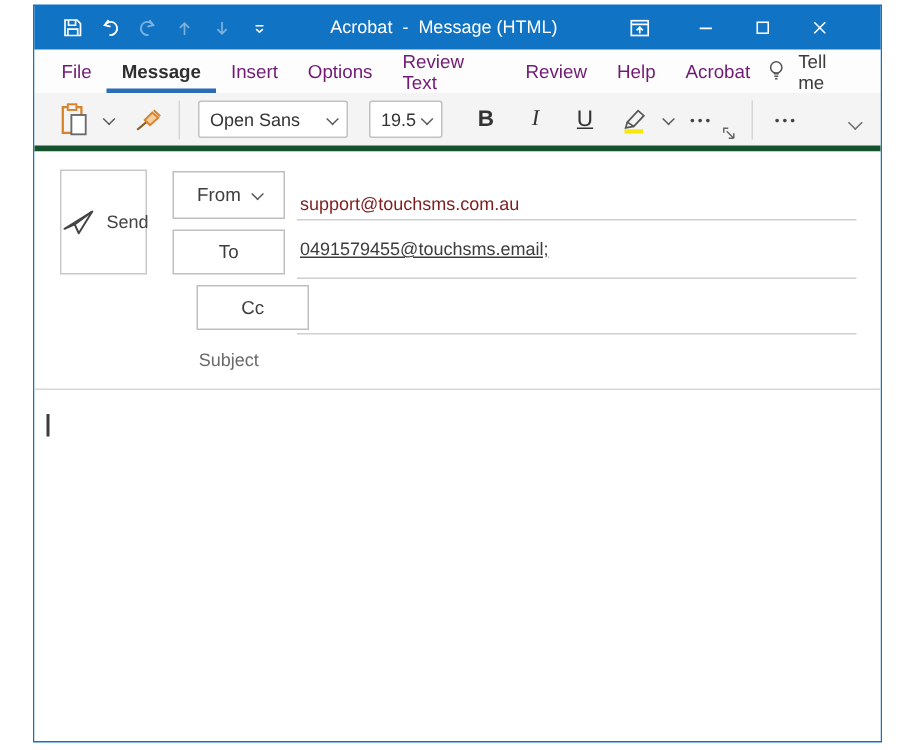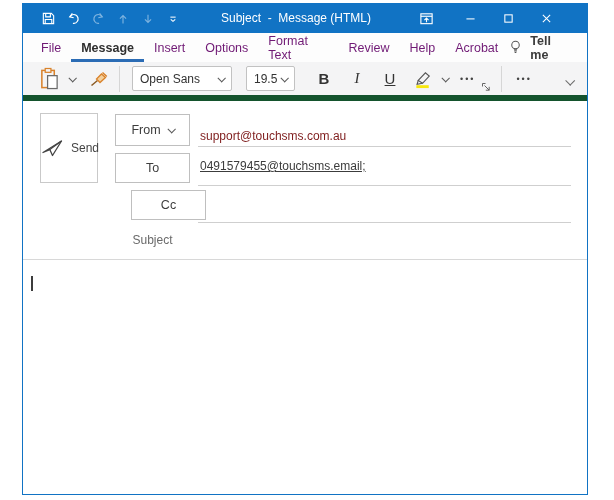--- a/index.html
+++ b/index.html
@@ -35,24 +35,24 @@
   
   .menubar {
     height:29px; flex:0 0 29px; background:#fdfdfd;
     display:flex; align-items:stretch; padding-left:8px; font-size:12.5px;
   }
   .tab {
     padding:0 10px; display:flex; align-items:center; color:#701a75; cursor:default;
     border-bottom:3px solid transparent; padding-top:3px;
   }
   .tab.active { border-bottom-color:var(--c-accent,#2b6cb5); font-weight:bold; color:#2f2f2f; }
-  .tellme { margin-left:auto; display:flex; align-items:center; gap:7px; padding-right:20px; color:#3b3b3b;font-weight:bold; }
+  .tellme { margin-left:auto; display:flex; align-items:center; gap:7px; padding-right:20px; color:#3b3b3b; }
   
   .ribbon {
-    height:39px; flex:0 0 39px; background:#f4f4f5; border-bottom:6px solid #14532d;
+    height:39px; flex:0 0 39px; background:#f4f4f5; border-bottom:4px solid #14532d;
     display:flex; align-items:center; padding-left:16px; position:relative;
   }
   .vdiv { width:1px; height:26px; background:#d6d6d6; margin:0 10px; }
   .chev {
     display:inline-block; width:6px; height:6px;
     border-right:1.4px solid #5a5a5a; border-bottom:1.4px solid #5a5a5a;
     transform:rotate(45deg) translateY(-1px);
   }
   .combo {
     background:#fff; border:1px solid #c2c2c2; border-radius:2px; height:25px;
@@ -144,21 +144,21 @@
           <path d="M8 3 V12 M4.5 8.5 L8 12 L11.5 8.5"></path>
         </svg>
       </span>
       <span class="tbtn">
         <svg width="12" height="12" viewBox="0 0 16 16" fill="none" stroke="#fff" stroke-width="1.4">
           <path d="M4.5 5.5 H11.5"></path>
           <path d="M5 8.5 L8 11.2 L11 8.5"></path>
         </svg>
       </span>
     </div>
-    <div class="win-title">Subject  -  Message (HTML)</div>
+    <div class="win-title">Acrobat  -  Message (HTML)</div>
     <div class="win-controls">
       <span class="tbtn" style="margin-right:6px;">
         <svg width="15" height="15" viewBox="0 0 16 16" fill="none" stroke="#fff" stroke-width="1.2">
           <rect x="2" y="3" width="12" height="10.5"></rect>
           <path d="M2 5.6 H14"></path>
           <path d="M8 12 V8 M5.8 9.8 L8 7.6 L10.2 9.8"></path>
         </svg>
       </span>
       <span class="tbtn">
         <svg width="13" height="13" viewBox="0 0 16 16" stroke="#fff" stroke-width="1.3">
@@ -176,21 +176,21 @@
           </svg>
       </span>
     </div>
   </div>
 
   <div class="menubar">
     <div class="tab">File</div>
     <div class="tab active">Message</div>
     <div class="tab">Insert</div>
     <div class="tab">Options</div>
-    <div class="tab">Format Text</div>
+    <div class="tab">Review Text</div>
     <div class="tab">Review</div>
     <div class="tab">Help</div>
     <div class="tab">Acrobat</div>
     <div class="tellme">
       <span>
         <svg width="15" height="17" viewBox="0 0 16 18" fill="none" stroke="#555" stroke-width="1.1">
           <circle cx="8" cy="6.3" r="4"></circle>
           <path d="M6.3 10.8 H9.7 M6.6 12.6 H9.4 M7.1 14.3 H8.9"></path>
         </svg>
       </span>

